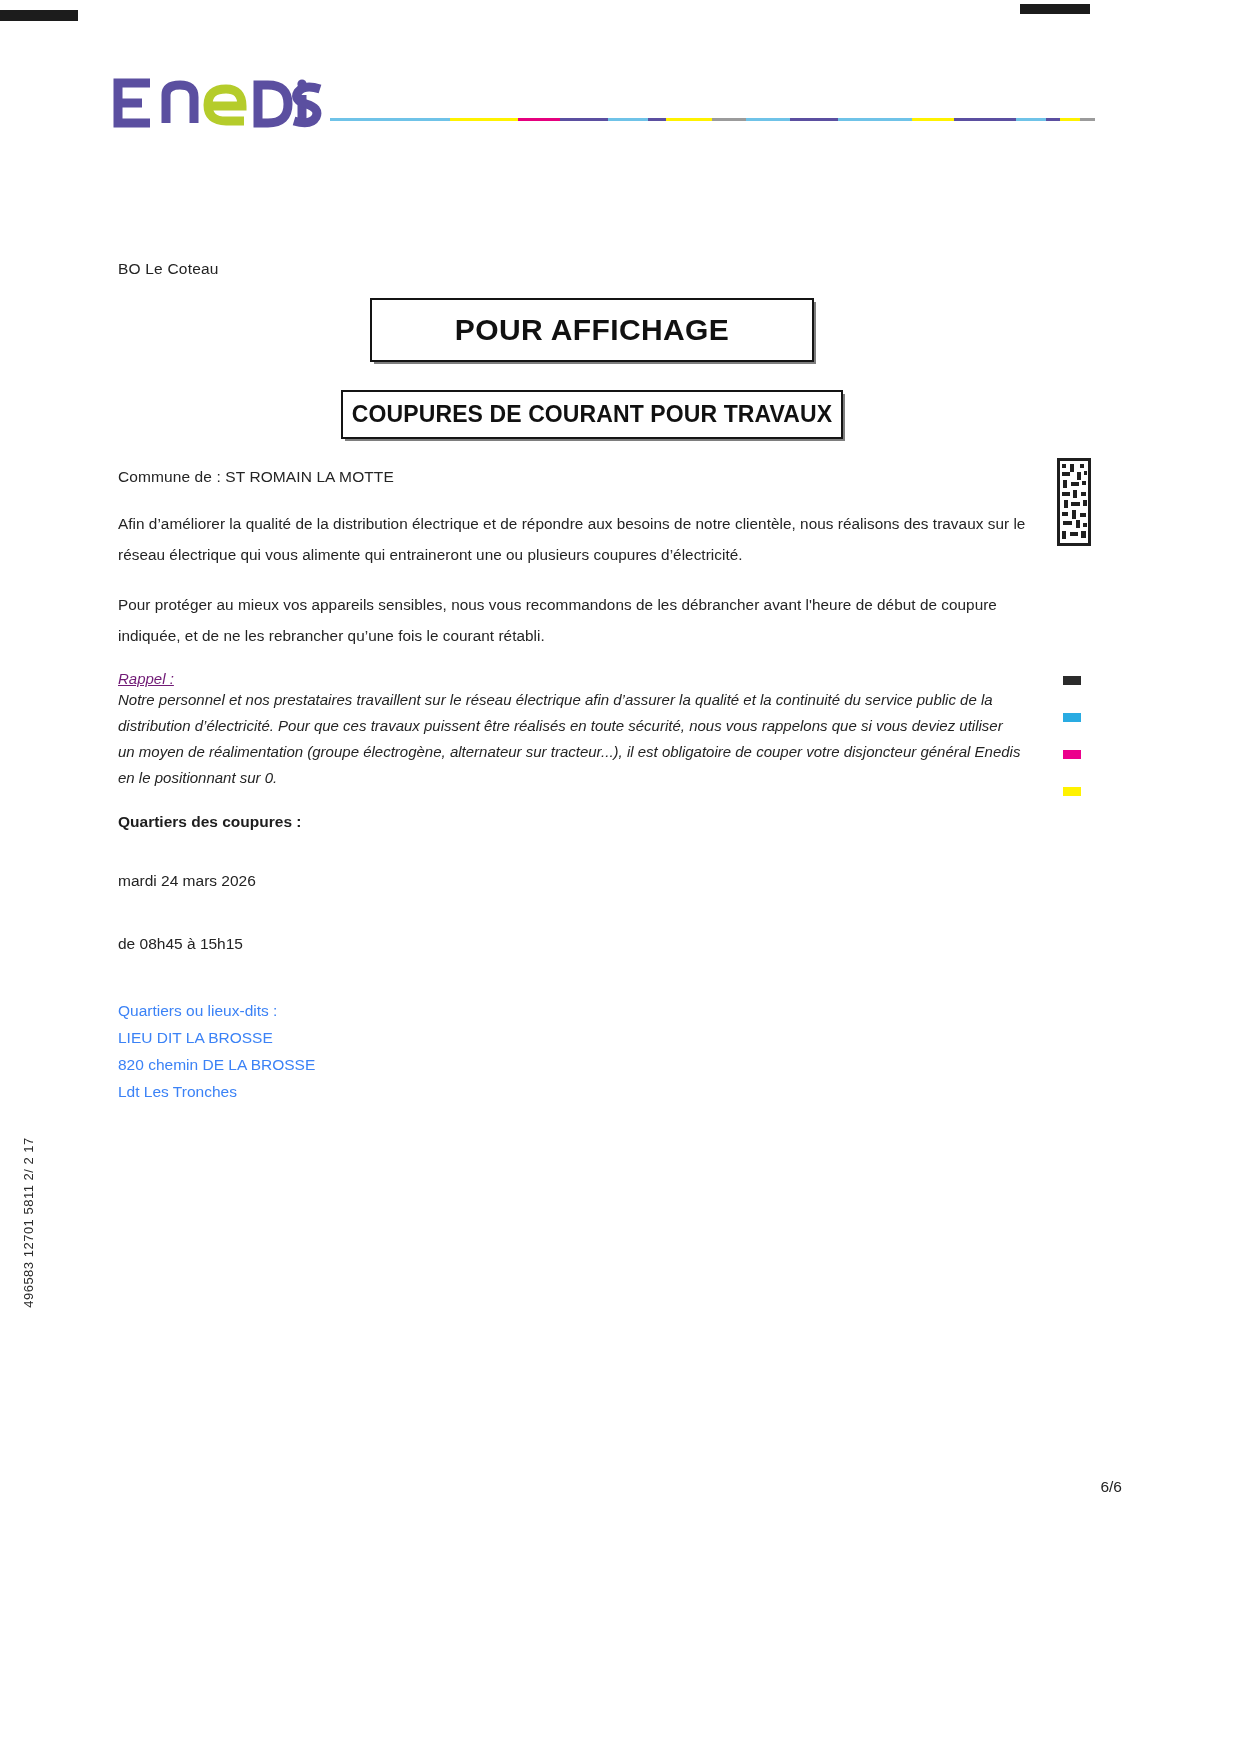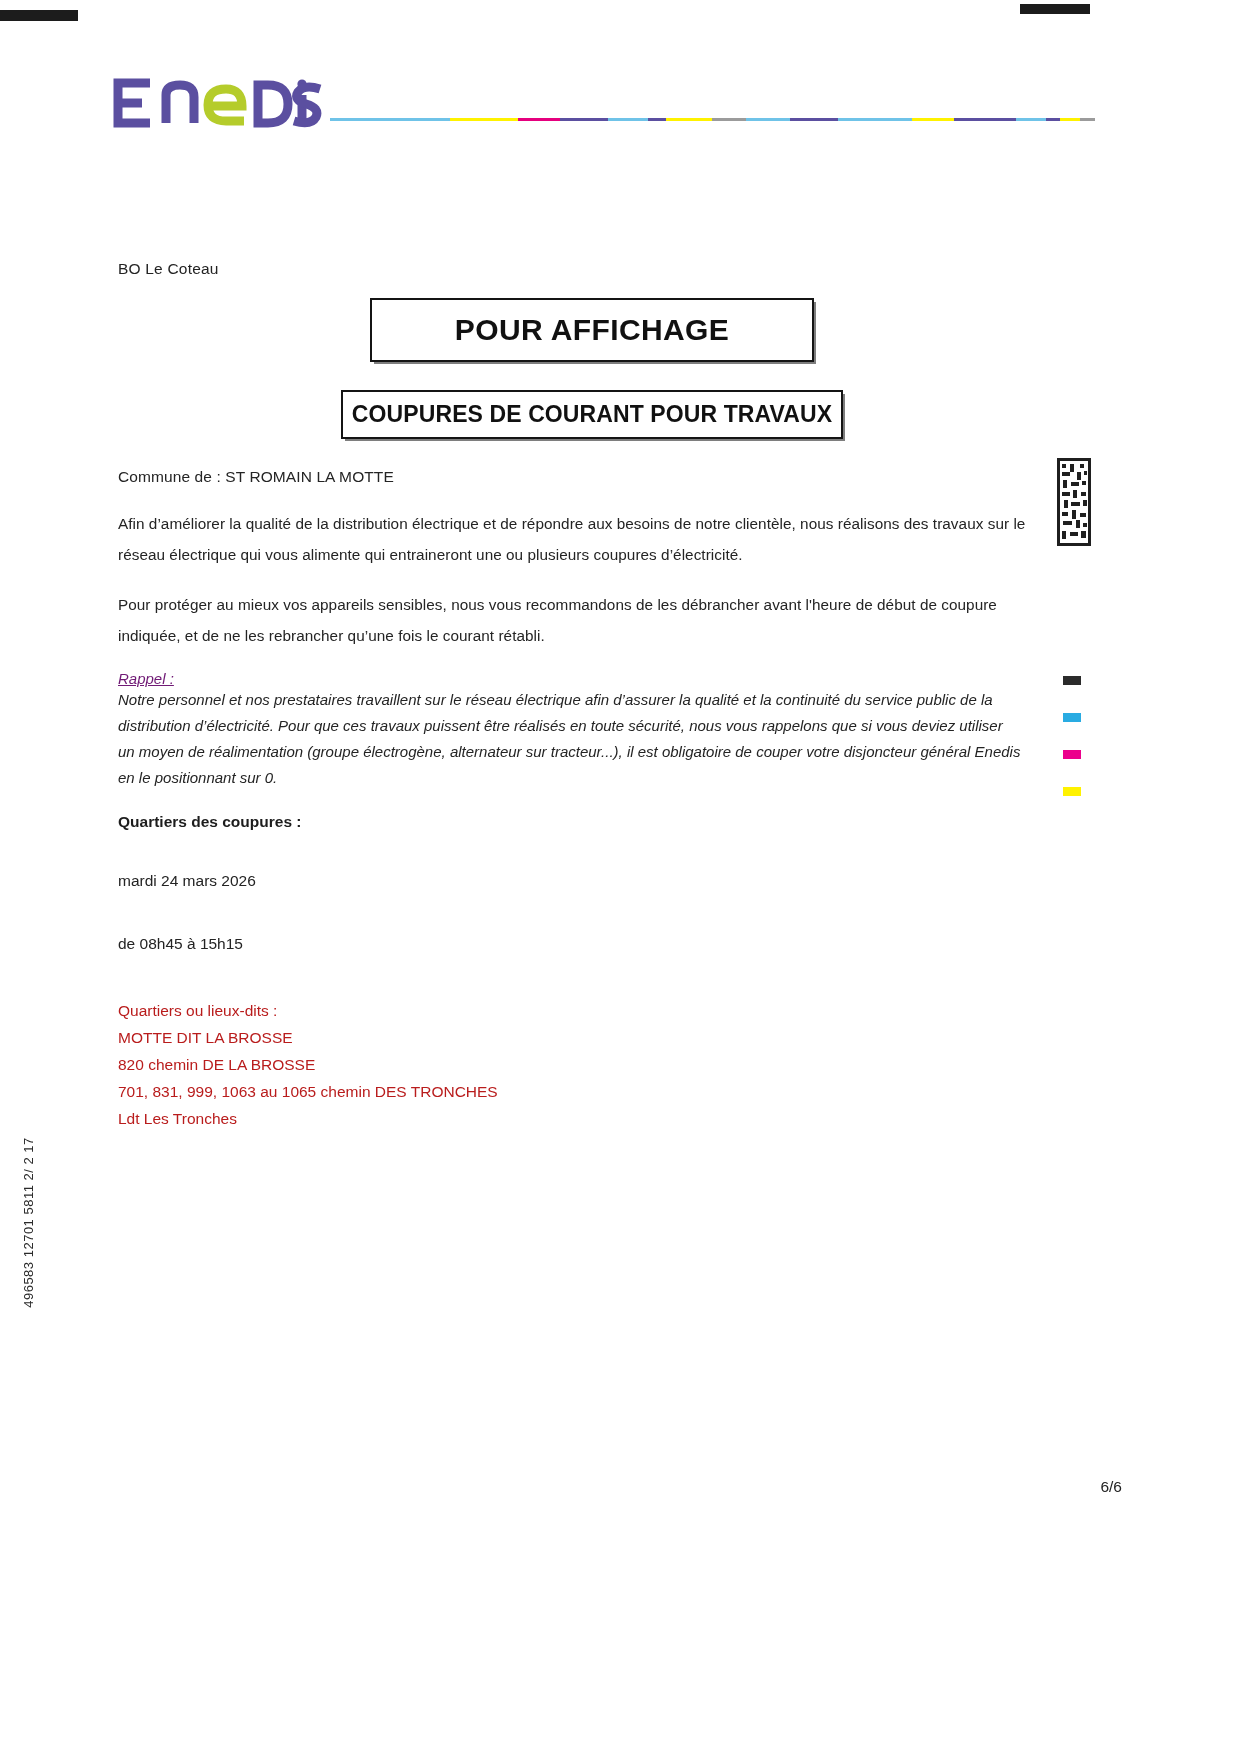--- a/index.html
+++ b/index.html
@@ -159,21 +159,21 @@
     color: #242424;
     margin-top: 36px;
   }
 
   .places {
     margin-top: 40px;
   }
   .places .place-line {
     font-size: 15.5px;
     line-height: 27px;
-    color: #b91c1c;
+    color: #3b82f6;
   }
 
   
   .datamatrix {
     position: absolute;
     left: 1057px;
     top: 458px;
     width: 34px;
     height: 88px;
   }
@@ -312,23 +312,22 @@
     <p class="rappel-head">Rappel :</p>
     <p class="rappel-body">Notre personnel et nos prestataires travaillent sur le réseau électrique afin d’assurer la qualité et la continuité du service public de la distribution d’électricité. Pour que ces travaux puissent être réalisés en toute sécurité, nous vous rappelons que si vous deviez utiliser un moyen de réalimentation (groupe électrogène, alternateur sur tracteur...), il est obligatoire de couper votre disjoncteur général Enedis en le positionnant sur 0.</p>
 
     <p class="horaires-head">Quartiers des coupures :</p>
 
     <div class="schedule-line">mardi 24 mars 2026</div>
     <div class="schedule-line">de 08h45 à 15h15</div>
 
     <div class="places">
       <div class="place-line">Quartiers ou lieux-dits :</div>
-      <div class="place-line">MOTTE DIT LA BROSSE</div>
+      <div class="place-line">LIEU DIT LA BROSSE</div>
       <div class="place-line">820 chemin DE LA BROSSE</div>
-      <div class="place-line">701, 831, 999, 1063 au 1065 chemin DES TRONCHES</div>
       <div class="place-line">Ldt Les Tronches</div>
     </div>
 
   </div>
 
   <div class="side-code">496583 12701 5811  2/ 2   17</div>
 
   <div class="page-number">6/6</div>
 
 </div>

